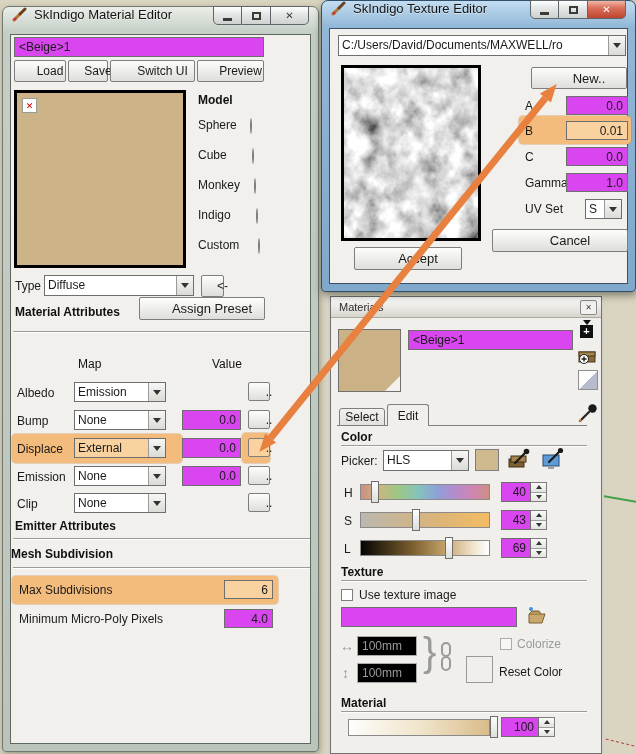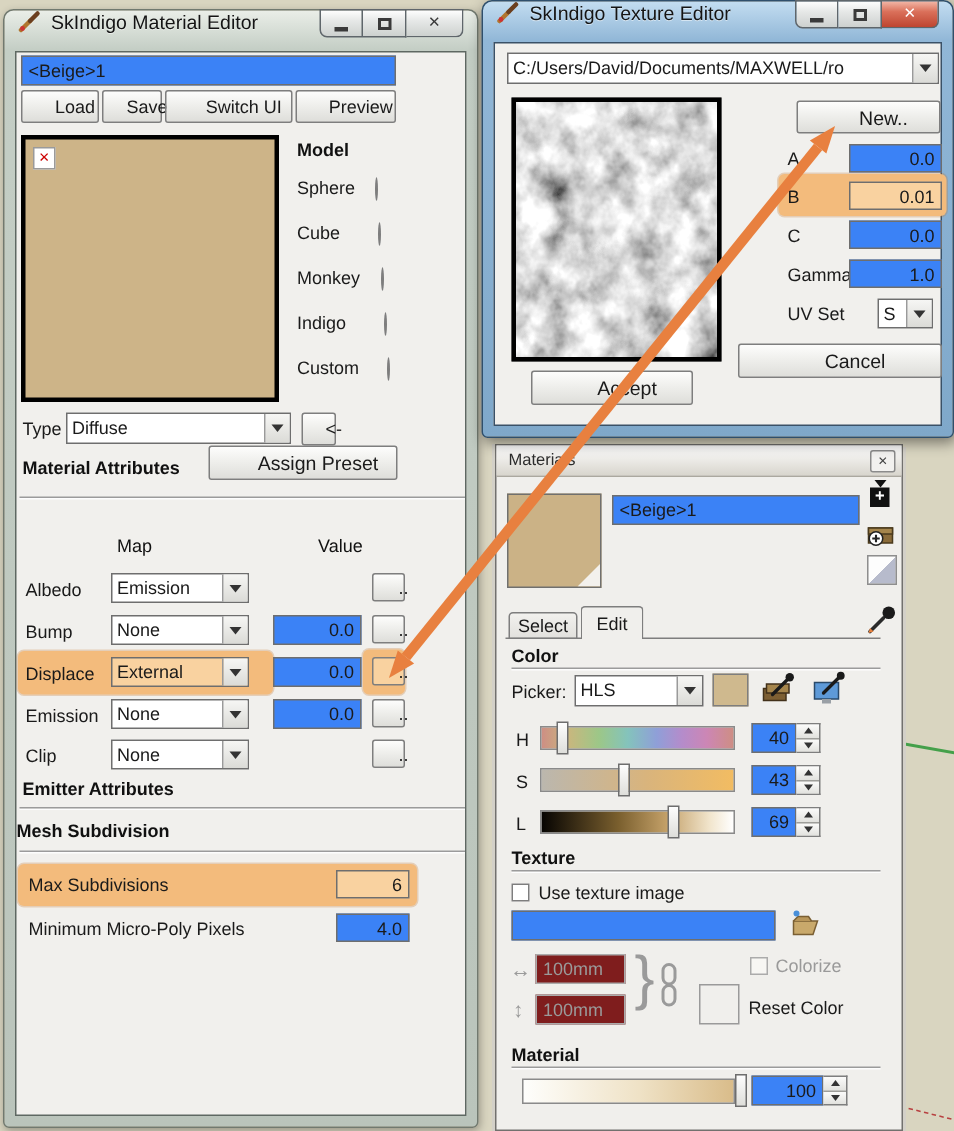--- a/index.html
+++ b/index.html
@@ -26,21 +26,21 @@
   .cap:first-child{border-radius:0 0 0 5px;}
   .cap:last-child{border-radius:0 0 5px 0;width:38px;}
   .cap.red{background:linear-gradient(#F2B6A6,#DA705A 40%,#BE4530);}
   .g-min{width:9px;height:3px;background:#3A3A3A;margin-top:7px;}
   .g-max{width:9px;height:8px;border:2px solid #3A3A3A;}
   .g-x{font-size:10px;font-weight:bold;color:#3A3A3A;line-height:1;}
   .cap.red .g-x{color:#fff;}
   
   .b3{background:linear-gradient(#FDFDFC,#EFEFEC 45%,#DEDEDA);border:1px solid #7E7E7E;border-radius:2px;
       display:flex;align-items:center;justify-content:center;font-size:12px;color:#1a1a1a;padding-left:20px;}
-  .field{background:#3b82f6;border:1px solid #6E6E6E;padding:1px 4px;display:flex;align-items:center;font-size:12px;}
+  .field{background:#d946ef;border:1px solid #6E6E6E;padding:1px 4px;display:flex;align-items:center;font-size:12px;}
   .num{justify-content:flex-end;}
   .combo{background:#fff;border:1px solid #6E6E6E;display:flex;align-items:stretch;}
   .ctxt{flex:1;padding:2px 3px;white-space:nowrap;overflow:hidden;}
   .cdrop{width:17px;border-left:1px solid #9A9A9A;background:linear-gradient(#F6F6F4,#DBDBD7);
          display:flex;align-items:center;justify-content:center;}
   .tri-d{width:0;height:0;border-left:4px solid transparent;border-right:4px solid transparent;border-top:5px solid #333;}
   .tri-su{width:0;height:0;border-left:3px solid transparent;border-right:3px solid transparent;border-bottom:4px solid #333;}
   .tri-sd{width:0;height:0;border-left:3px solid transparent;border-right:3px solid transparent;border-top:4px solid #333;}
   .spin{display:flex;}
   .sbtns{width:16px;border:1px solid #7E7E7E;border-left:none;display:flex;flex-direction:column;background:#EDEDEA;}
@@ -52,21 +52,21 @@
   .cb{width:12px;height:12px;background:#fff;border:1px solid #7E7E7E;}
   .cb.dis{border-color:#ABABAB;background:#F7F6F3;}
   .h1{font-weight:bold;font-size:12px;color:#111;}
   .hrline{height:1px;background:#9B9B9B;box-shadow:0 1px 0 #FDFDFD;}
   .hl-box{position:absolute;background:#F3BB7C;border-radius:4px;box-shadow:0 0 0 1px rgba(193,118,46,.28);}
   .hl-tint{background:#F9D2A0 !important;}
   .hl-tint .ctxt{background:transparent;}
   .slider{position:absolute;border:1px solid #8A8A8A;}
   .handle{position:absolute;top:-4px;width:8px;height:22px;background:linear-gradient(#FDFDFD,#DEDEDA);
           border:1px solid #6E6E6E;}
-  .dis-field{background:#7f1d1d;border:1px solid #ABABAB;color:#9a9a9a;}
+  .dis-field{background:#000000;border:1px solid #ABABAB;color:#9a9a9a;}
   .gray{color:#9a9a9a;}
   
   .mp{left:330px;top:296px;width:272px;height:458px;z-index:20;background:#F0EFEC;
       border:1px solid #72716E;box-shadow:-2px 0 0 #D3D0C8,2px 2px 0 #D3D0C8;}
   .mp-title{height:21px;background:linear-gradient(#FEFEFE,#D8D5CD);border-bottom:1px solid #ABA89F;
       display:flex;align-items:center;padding:0 4px 0 8px;font-size:11px;color:#2c2c2c;}
   .mp-close{margin-left:auto;width:17px;height:15px;border:1px solid #8B8B8B;background:#F2F1EF;border-radius:2px;
       display:flex;align-items:center;justify-content:center;font-size:8px;font-weight:bold;color:#444;}
   .mp-body{position:relative;height:435px;}
   .tab{position:absolute;border:1px solid #7E7E7E;border-radius:3px 3px 0 0;display:flex;align-items:center;
@@ -439,21 +439,21 @@
       <div class="abs" style="left:135px;top:338px;width:27px;height:27px;border:1px solid #9A9A9A;background:#F0EFEC"></div>
       <span class="abs" style="left:168px;top:347px">Reset Color</span>
 
       <span class="h1 abs" style="left:10px;top:378px">Material</span>
       <div class="hrline abs" style="left:10px;top:393px;width:246px"></div>
 
       <div class="slider abs" style="left:17px;top:401px;width:142px;height:17px;background:linear-gradient(90deg,#FEFEFC,#EFE2C6 55%,#D9BC8A)">
         <span class="handle" style="left:calc(100% + 1px)"></span>
       </div>
       <div class="spin abs" style="left:170px;top:399px">
-        <div class="field num" style="width:48px;height:20px">100</div>
+        <div class="field num" style="width:38px;height:20px">100</div>
         <div class="sbtns" style="height:20px">
             <div class="sb">
               <i class="tri-su"></i>
             </div>
             <div class="sb">
               <i class="tri-sd"></i>
             </div>
           </div>
       </div>
     </div>

